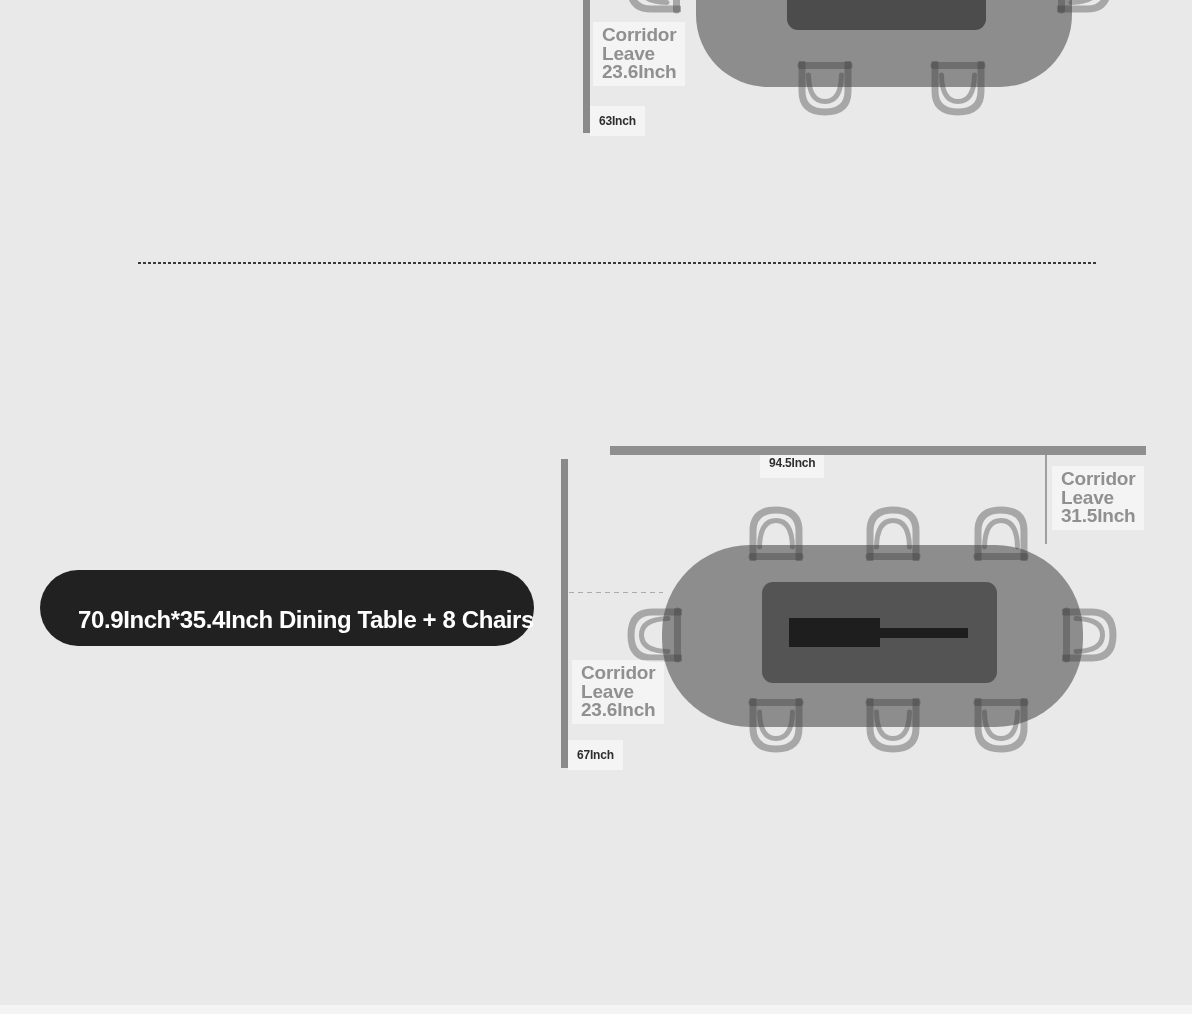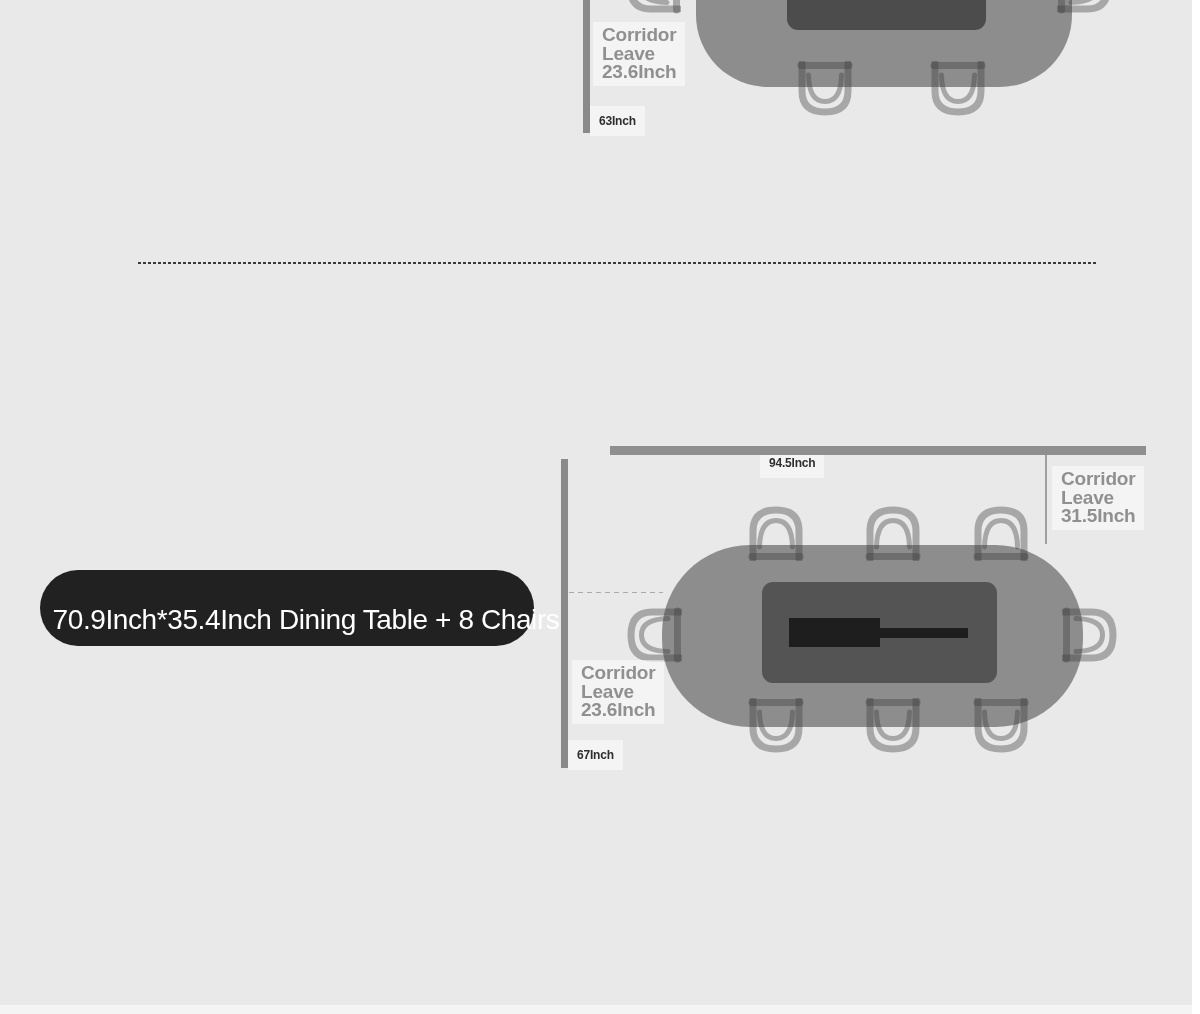--- a/index.html
+++ b/index.html
@@ -50,21 +50,21 @@
   #bd-table{left:662px;top:545px;width:421px;height:182px;border-radius:88px;}
   #bd-table .table-panel{left:100px;top:37px;width:235px;height:101px;background:var(--table_top_panel_b);}
   .handle{position:absolute;background:var(--slide_handle);}
   #bd-handle-thick{left:127px;top:73px;width:91px;height:29px;}
   #bd-handle-thin{left:218px;top:83px;width:88px;height:10px;}
 
   
   #product-pill{position:absolute;left:40px;top:570px;width:494px;height:76px;border-radius:38px;
     background:var(--pill_bg);display:flex;align-items:center;justify-content:center;
     padding-left:42px;padding-right:4px;box-sizing:border-box;}
-  #product-pill span{color:var(--pill_text);font-weight:400;font-size:28px;letter-spacing:-0.4px;white-space:nowrap;margin-top:24px;}
+  #product-pill span{color:var(--pill_text);font-weight:700;font-size:24px;letter-spacing:-0.4px;white-space:nowrap;margin-top:24px;}
 
   #footer-strip{position:absolute;left:0;bottom:0;width:100%;height:9px;background:var(--footer_strip);}
 </style>
 </head>
 <body>
 
 <svg width="0" height="0" style="position:absolute" aria-hidden="true">
   <defs>
     <g id="chair-shape" fill="none" stroke="currentColor">
       <path d="M9 56 V28 Q9 7 32 7 Q55 7 55 28 V56" stroke-width="7" stroke-linecap="round"></path>

